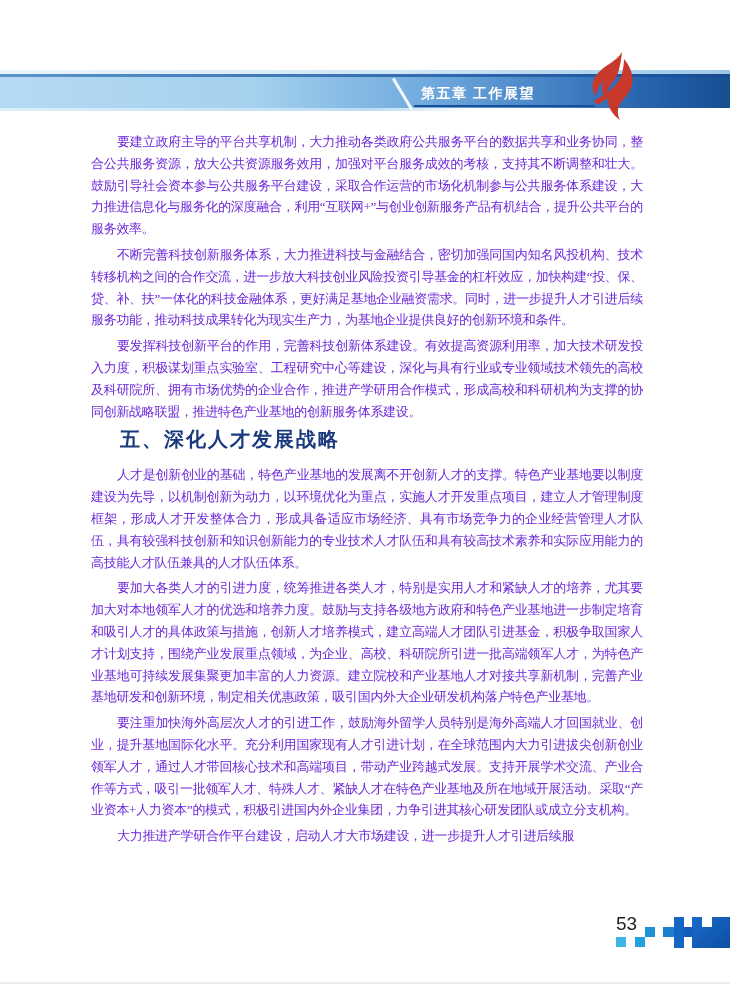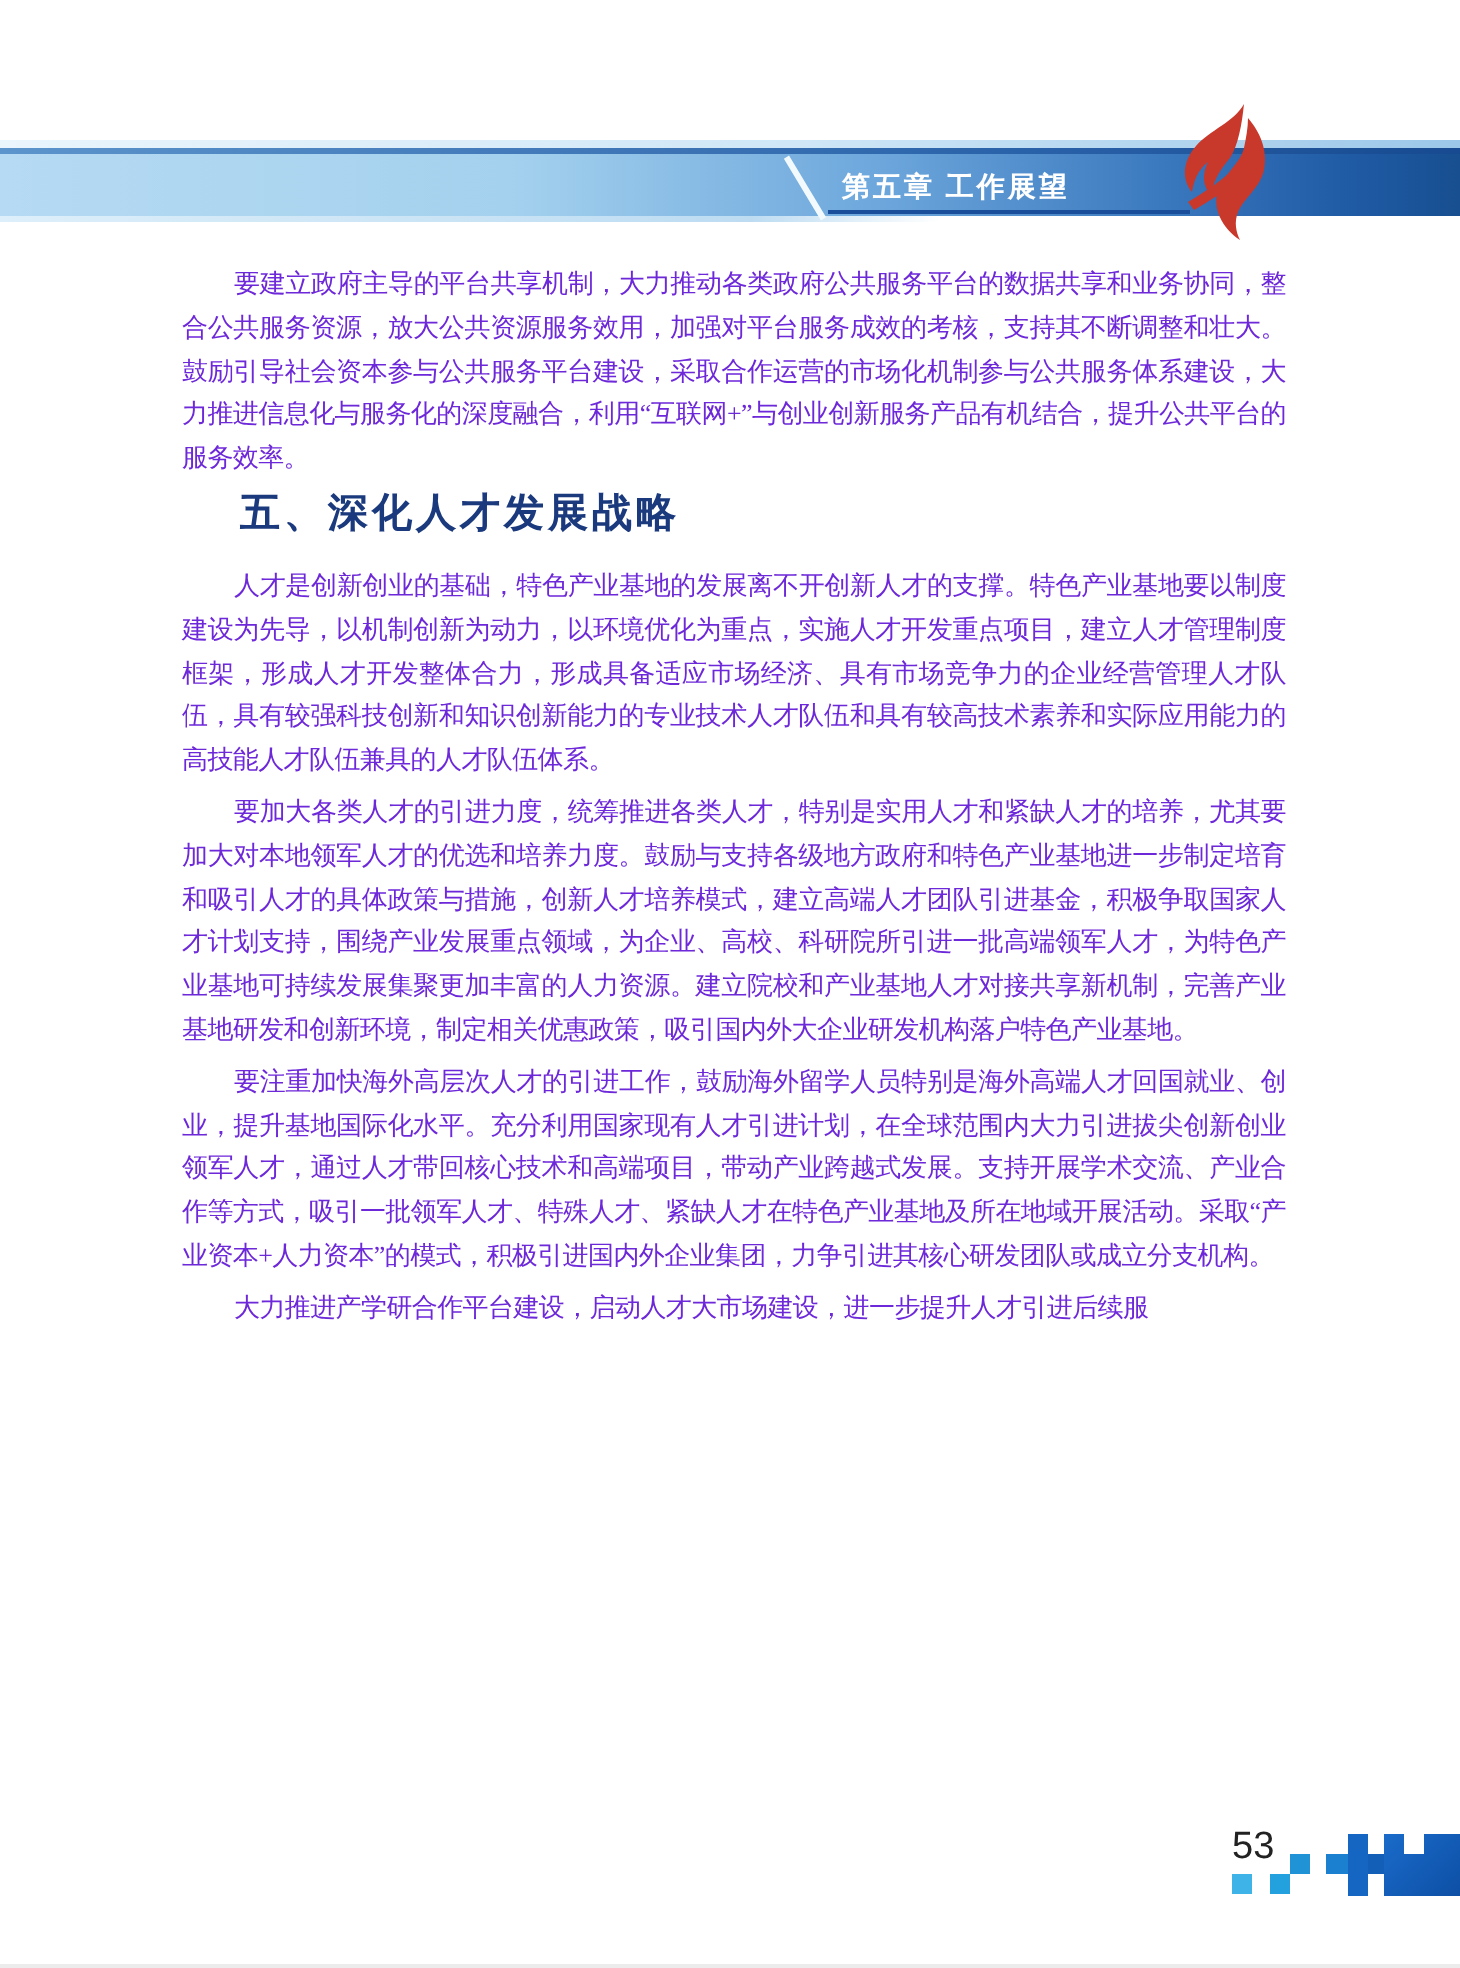--- a/index.html
+++ b/index.html
@@ -76,20 +76,22 @@
   <svg class="logo" width="54" height="68" viewBox="0 0 54 68" aria-hidden="true">
     <g fill="#c8392c">
       <path d="M37 0 C32 9 20 13 13 21 C6 29 6 38 11 44 C12 38 14 33 19 29 C16 35 16 41 21 46 C21 39 25 33 30 27 C34 21 36 10 37 0 Z"></path>
       <path d="M39 7 C45 14 49 23 47 33 C45 42 37 47 34 54 C32 59 33 64 35 68 C26 62 21 52 24 43 C27 35 35 30 37 22 C38 17 39 12 39 7 Z"></path>
       <path d="M9 49 C21 42 33 33 41 23 C40 30 36 36 30 41 C24 46 17 50 12 53 Z"></path>
     </g>
   </svg>
 
   <div class="content">
     <p>要建立政府主导的平台共享机制，大力推动各类政府公共服务平台的数据共享和业务协同，整合公共服务资源，放大公共资源服务效用，加强对平台服务成效的考核，支持其不断调整和壮大。鼓励引导社会资本参与公共服务平台建设，采取合作运营的市场化机制参与公共服务体系建设，大力推进信息化与服务化的深度融合，利用“互联网+”与创业创新服务产品有机结合，提升公共平台的服务效率。</p>
+    <p>不断完善科技创新服务体系，大力推进科技与金融结合，密切加强同国内知名风投机构、技术转移机构之间的合作交流，进一步放大科技创业风险投资引导基金的杠杆效应，加快构建“投、保、贷、补、扶”一体化的科技金融体系，更好满足基地企业融资需求。同时，进一步提升人才引进后续服务功能，推动科技成果转化为现实生产力，为基地企业提供良好的创新环境和条件。</p>
+    <p>要发挥科技创新平台的作用，完善科技创新体系建设。有效提高资源利用率，加大技术研发投入力度，积极谋划重点实验室、工程研究中心等建设，深化与具有行业或专业领域技术领先的高校及科研院所、拥有市场优势的企业合作，推进产学研用合作模式，形成高校和科研机构为支撑的协同创新战略联盟，推进特色产业基地的创新服务体系建设。</p>
     <h2 class="section-heading">五、深化人才发展战略</h2>
     <p>人才是创新创业的基础，特色产业基地的发展离不开创新人才的支撑。特色产业基地要以制度建设为先导，以机制创新为动力，以环境优化为重点，实施人才开发重点项目，建立人才管理制度框架，形成人才开发整体合力，形成具备适应市场经济、具有市场竞争力的企业经营管理人才队伍，具有较强科技创新和知识创新能力的专业技术人才队伍和具有较高技术素养和实际应用能力的高技能人才队伍兼具的人才队伍体系。</p>
     <p>要加大各类人才的引进力度，统筹推进各类人才，特别是实用人才和紧缺人才的培养，尤其要加大对本地领军人才的优选和培养力度。鼓励与支持各级地方政府和特色产业基地进一步制定培育和吸引人才的具体政策与措施，创新人才培养模式，建立高端人才团队引进基金，积极争取国家人才计划支持，围绕产业发展重点领域，为企业、高校、科研院所引进一批高端领军人才，为特色产业基地可持续发展集聚更加丰富的人力资源。建立院校和产业基地人才对接共享新机制，完善产业基地研发和创新环境，制定相关优惠政策，吸引国内外大企业研发机构落户特色产业基地。</p>
     <p>要注重加快海外高层次人才的引进工作，鼓励海外留学人员特别是海外高端人才回国就业、创业，提升基地国际化水平。充分利用国家现有人才引进计划，在全球范围内大力引进拔尖创新创业领军人才，通过人才带回核心技术和高端项目，带动产业跨越式发展。支持开展学术交流、产业合作等方式，吸引一批领军人才、特殊人才、紧缺人才在特色产业基地及所在地域开展活动。采取“产业资本+人力资本”的模式，积极引进国内外企业集团，力争引进其核心研发团队或成立分支机构。</p>
     <p>大力推进产学研合作平台建设，启动人才大市场建设，进一步提升人才引进后续服</p>
   </div>
 
   <div class="page-number">53</div>
   <div class="mosaic">
     <div class="cell c1"></div>

